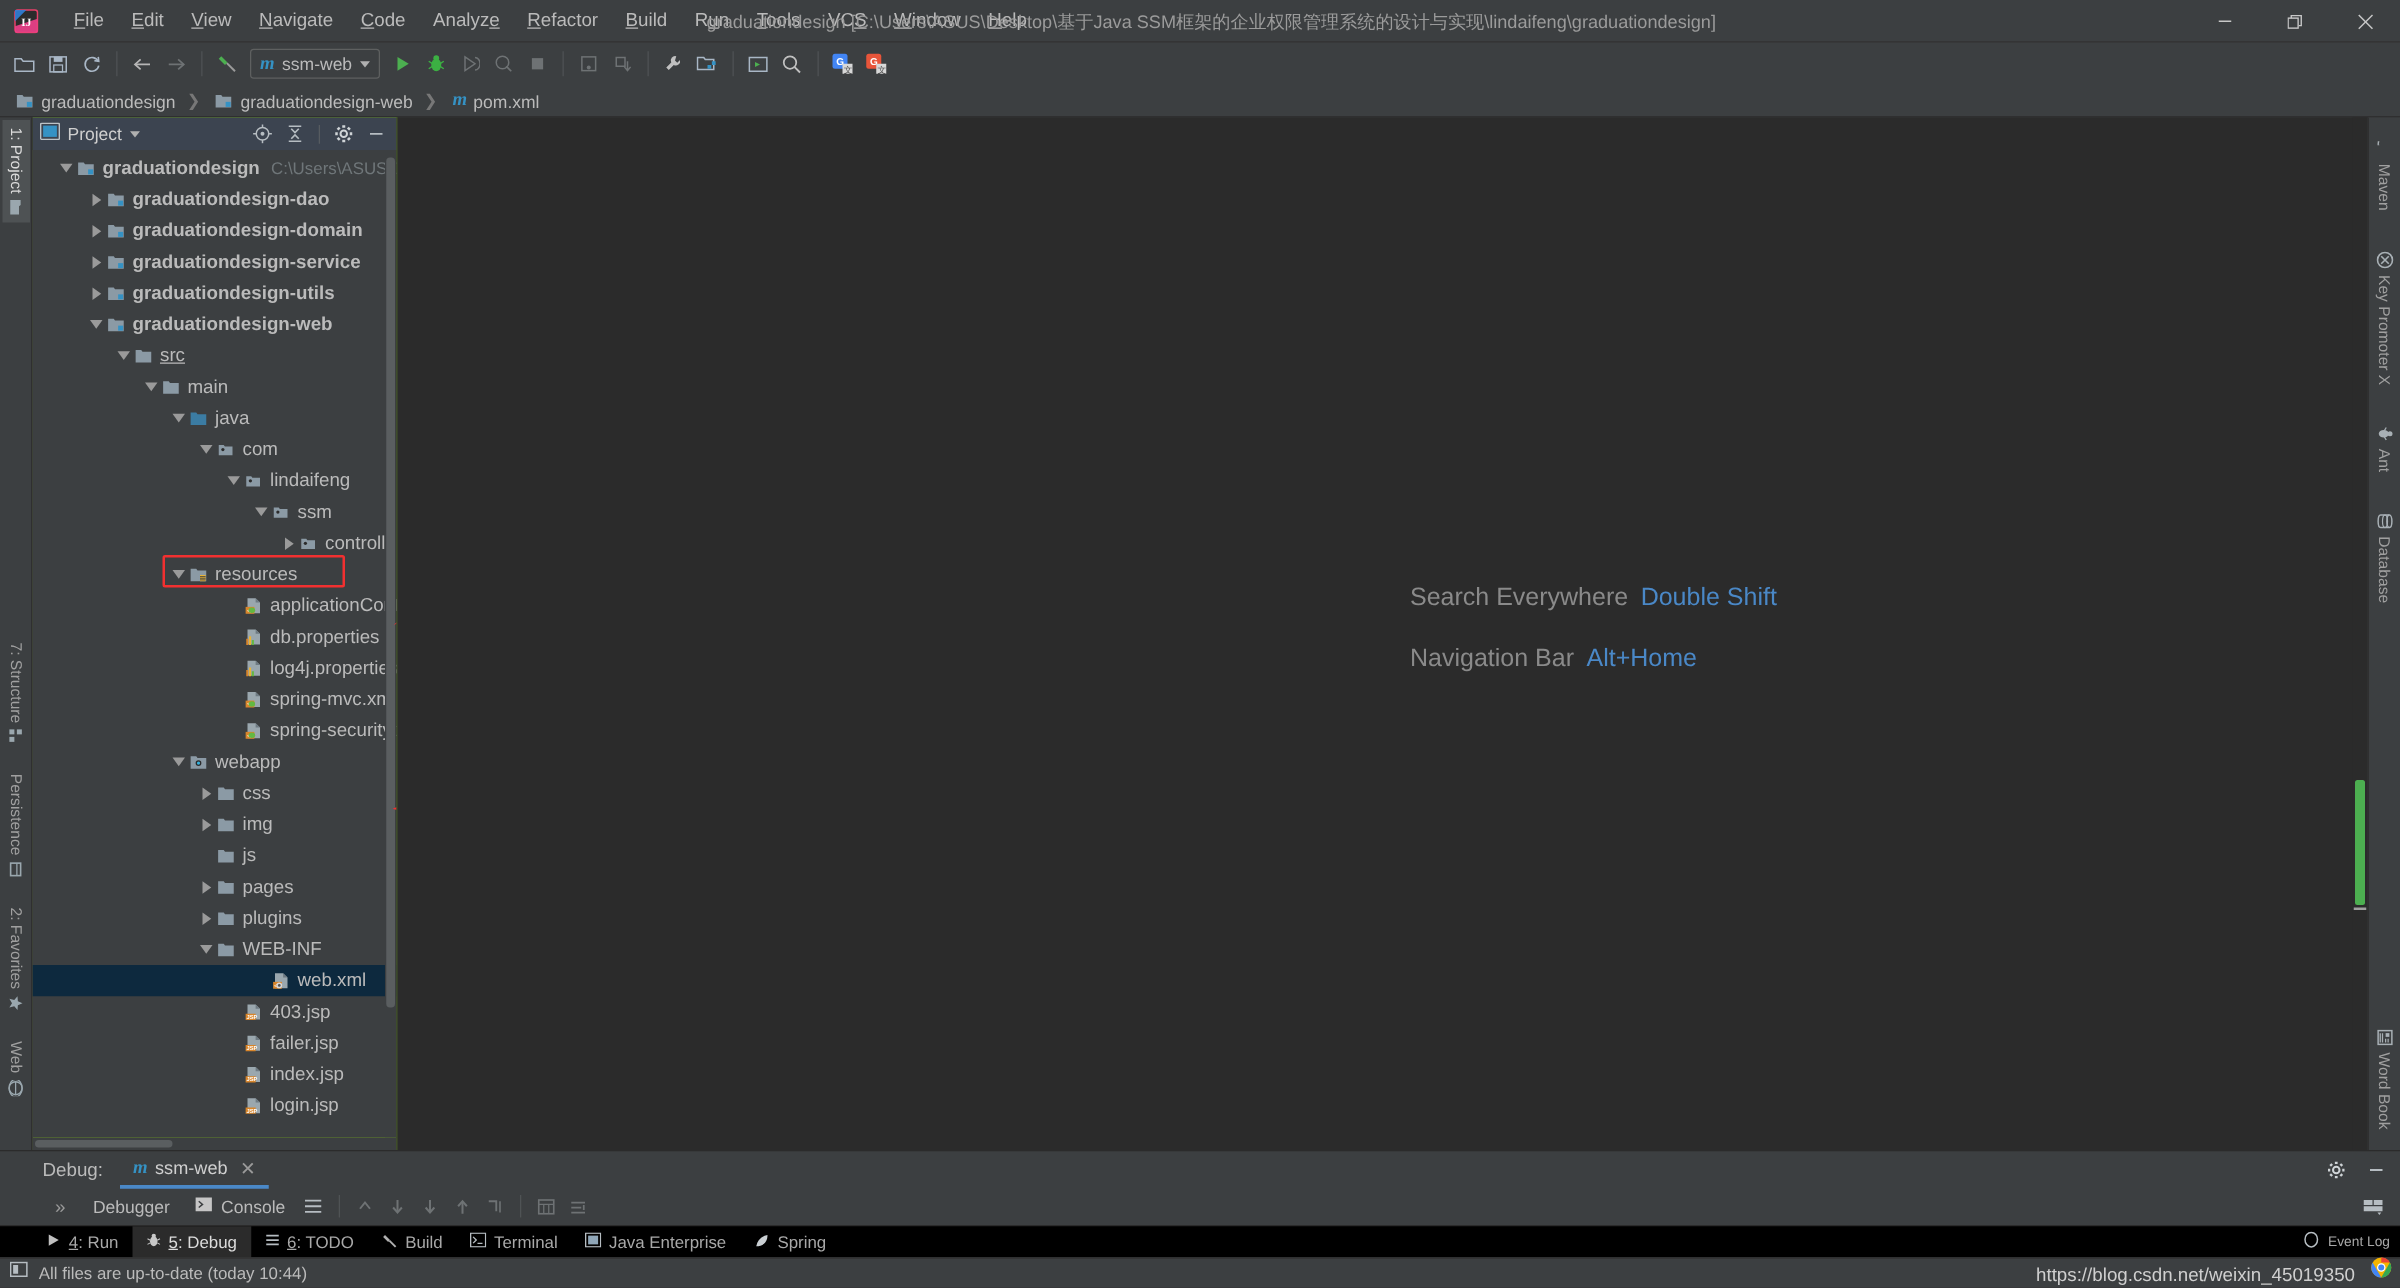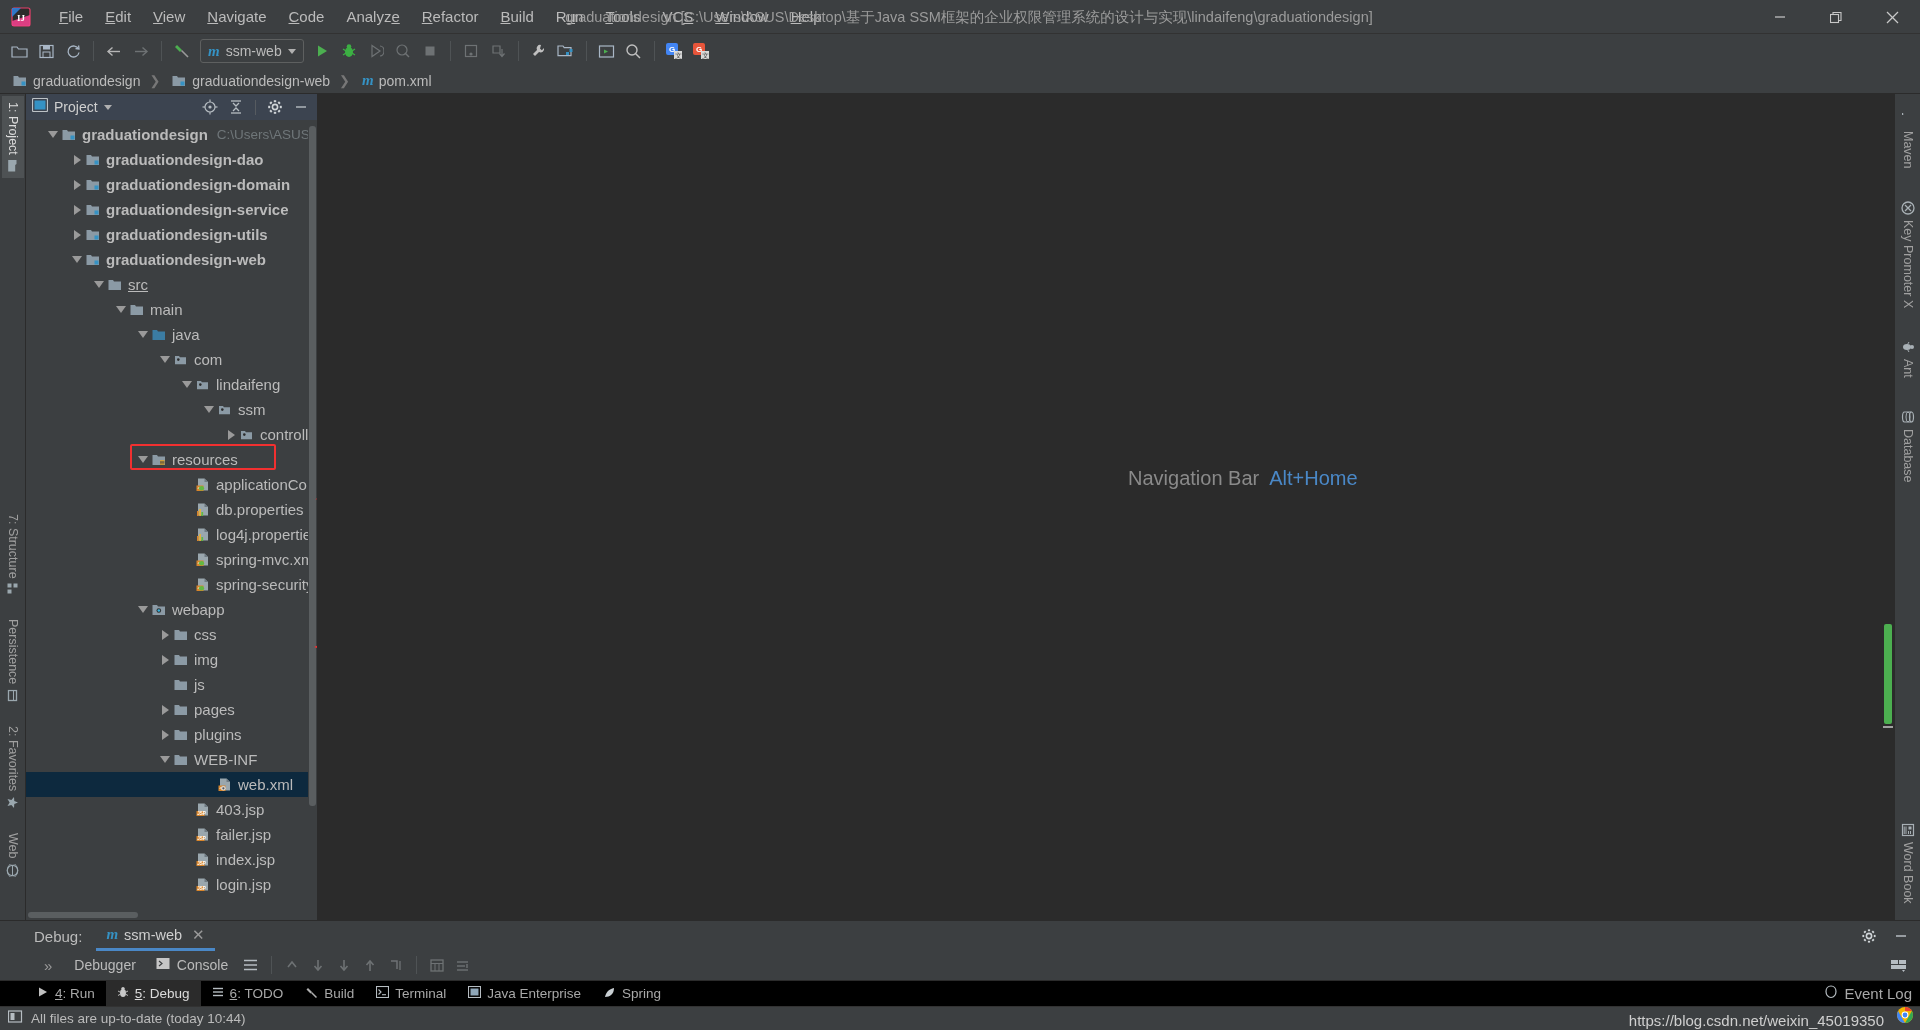--- a/index.html
+++ b/index.html
@@ -149,21 +149,21 @@
   .debug-sub .right { position:absolute; right:10px; display:flex; align-items:center; gap:8px;}
 
   
   .bottom-tabs {
     height: 26px; flex: 0 0 26px; background: #000000; display: flex; align-items: center;
     padding-left: 26px; border-top: 1px solid #2b2b2b; position:relative;
   }
   .btab { display: flex; align-items: center; gap: 6px; color: #a8a8a8; font-size: 13.5px; padding: 4px 11px; height:26px;}
   .btab.sel { background: #2b2b2b; color: #dcdcdc; }
   .btab u { text-decoration: underline; }
-  .bottom-tabs .right { position:absolute; right:8px; display:flex; align-items:center; gap:6px; color:#a8a8a8; font-size:15px;}
+  .bottom-tabs .right { position:absolute; right:8px; display:flex; align-items:center; gap:6px; color:#a8a8a8; font-size:11px;}
 
   
   .statusbar {
     height: 24px; flex: 0 0 24px; background: #3c3f41; display: flex; align-items: center;
     padding-left: 8px; gap: 8px; border-top: 1px solid #323232; position:relative;
   }
   .status-text { color: #bbbbbb; font-size: 13.5px; }
   .watermark { position: absolute; right: 36px; bottom: 1px; color: #cfcfcf; font-size: 15px; }
   .gicon { position:absolute; right:6px; bottom:2px; }
 
@@ -876,20 +876,24 @@
 
       </div>
 
       <div class="pp-scroll-h">
         <div class="thumb"></div>
       </div>
     </div>
 
     <div class="editor">
       <div class="welcome">
+        <div class="wl">
+          <span>Search Everywhere</span>
+          <span class="key">Double Shift</span>
+        </div>
         <div class="wl">
           <span>Navigation Bar</span>
           <span class="key">Alt+Home</span>
         </div>
       </div>
       <div class="edit-scroll">
         <div class="thumb"></div>
         <div class="caret"></div>
       </div>
     </div>

